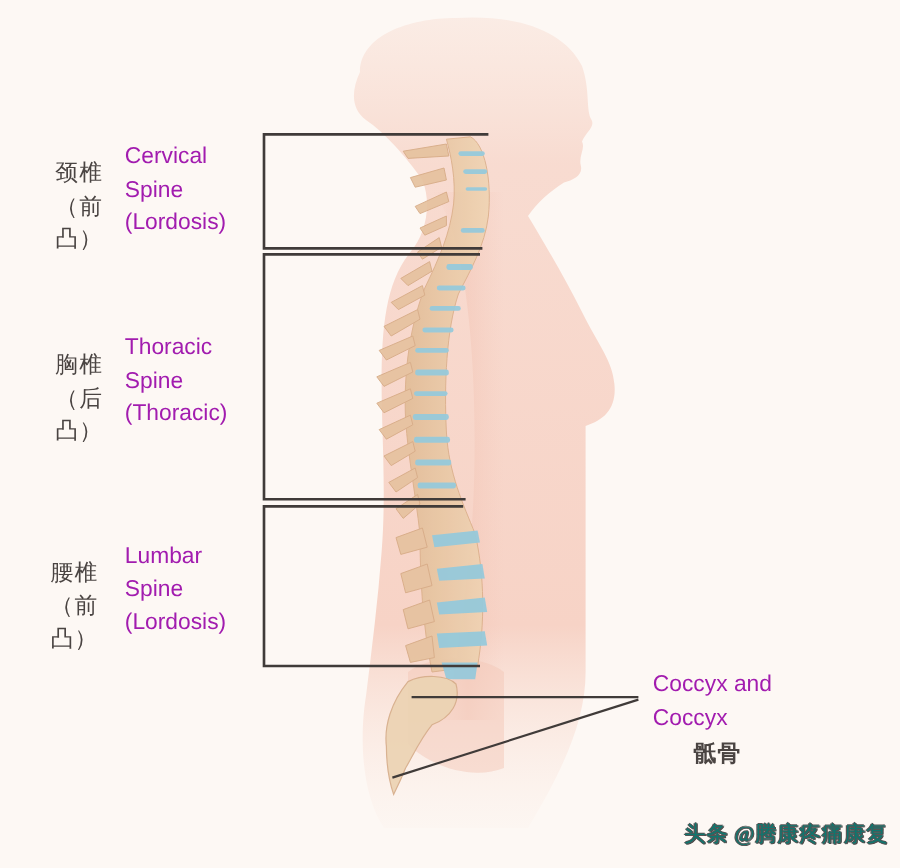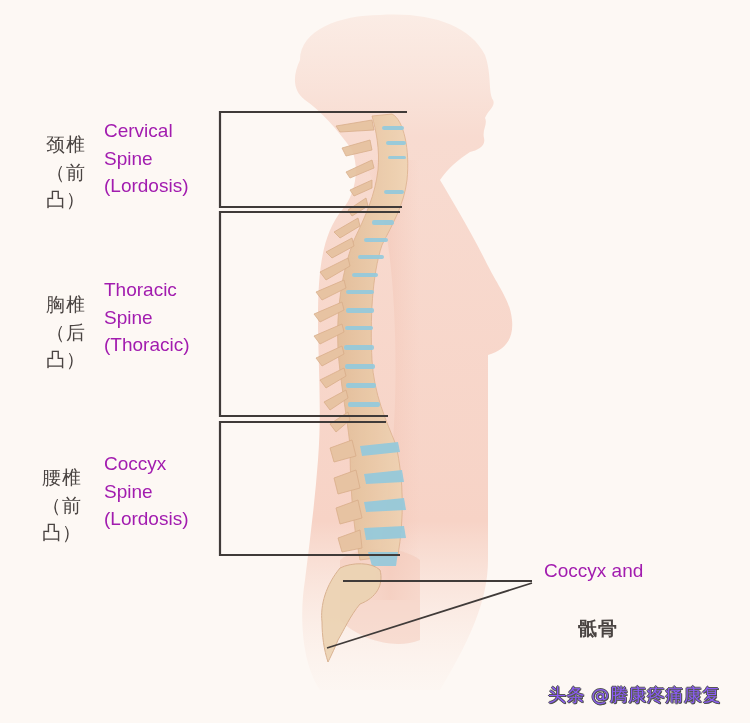--- a/index.html
+++ b/index.html
@@ -3,23 +3,23 @@
   <meta charset="utf-8">
   <style>
     html, body { margin:0; padding:0; }
     body { width:750px; height:723px; background:#fdf8f4; overflow:hidden; position:relative;
            font-family:"DejaVu Sans","Liberation Sans",sans-serif; }
     .stage { position:absolute; left:0; top:0; width:750px; height:723px; }
     svg.art { position:absolute; left:0; top:0; width:750px; height:723px; }
     .cn { position:absolute; font-size:19px; line-height:27px; text-align:center; letter-spacing:1px; color:#4a4442; }
     .en { position:absolute; font-family:"Liberation Sans","DejaVu Sans",sans-serif; font-size:19px; line-height:27.5px; color:#a21caf; white-space:nowrap; }
     .en div, .cn div { height:27.5px; }
-    .watermark { position:absolute; left:548px; top:683px; font-size:18px; color:#8b5cf6;
+    .watermark { position:absolute; left:570px; top:683px; font-size:18px; color:#0f766e;
                  text-shadow: -1px 0 #555, 1px 0 #555, 0 -1px #555, 0 1px #555, 1px 1px #444;
-                 letter-spacing:0.5px; white-space:nowrap; }
+                 letter-spacing:0.5px; white-space:nowrap;font-family:Liberation Serif, serif; }
   </style>
 </head>
 <body>
 
 <div class="stage">
 
   <svg class="art" viewBox="0 0 750 723">
     <defs>
       <linearGradient id="bodyFade" x1="0" y1="0" x2="0" y2="1">
         <stop offset="0" stop-color="#f9e2d8" stop-opacity="0.55"></stop>
@@ -139,24 +139,25 @@
     <div>Thoracic</div>
     <div>Spine</div>
     <div>(Thoracic)</div>
   </div>
 
   <div class="cn" style="left:26px; top:464px; width:72px;">
     <div>腰椎</div>
     <div>（前凸）</div>
   </div>
   <div class="en" style="left:104px; top:450px;">
-    <div>Coccyx</div>
+    <div>Lumbar</div>
     <div>Spine</div>
     <div>(Lordosis)</div>
   </div>
 
   <div class="en" style="left:544px; top:557px;">
     <div>Coccyx and</div>
+    <div>Coccyx</div>
   </div>
   <div class="cn" style="left:578px; top:615px; width:60px; text-align:left;font-weight:bold;">骶骨</div>
 
   <div class="watermark">头条 @腾康疼痛康复</div>
 </div>
 
 </body></html>

